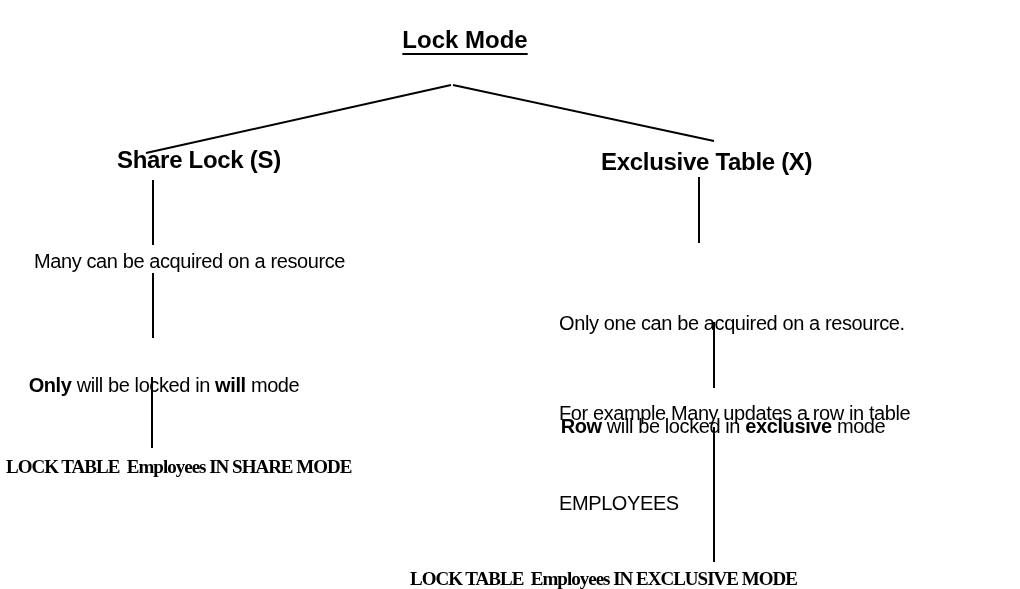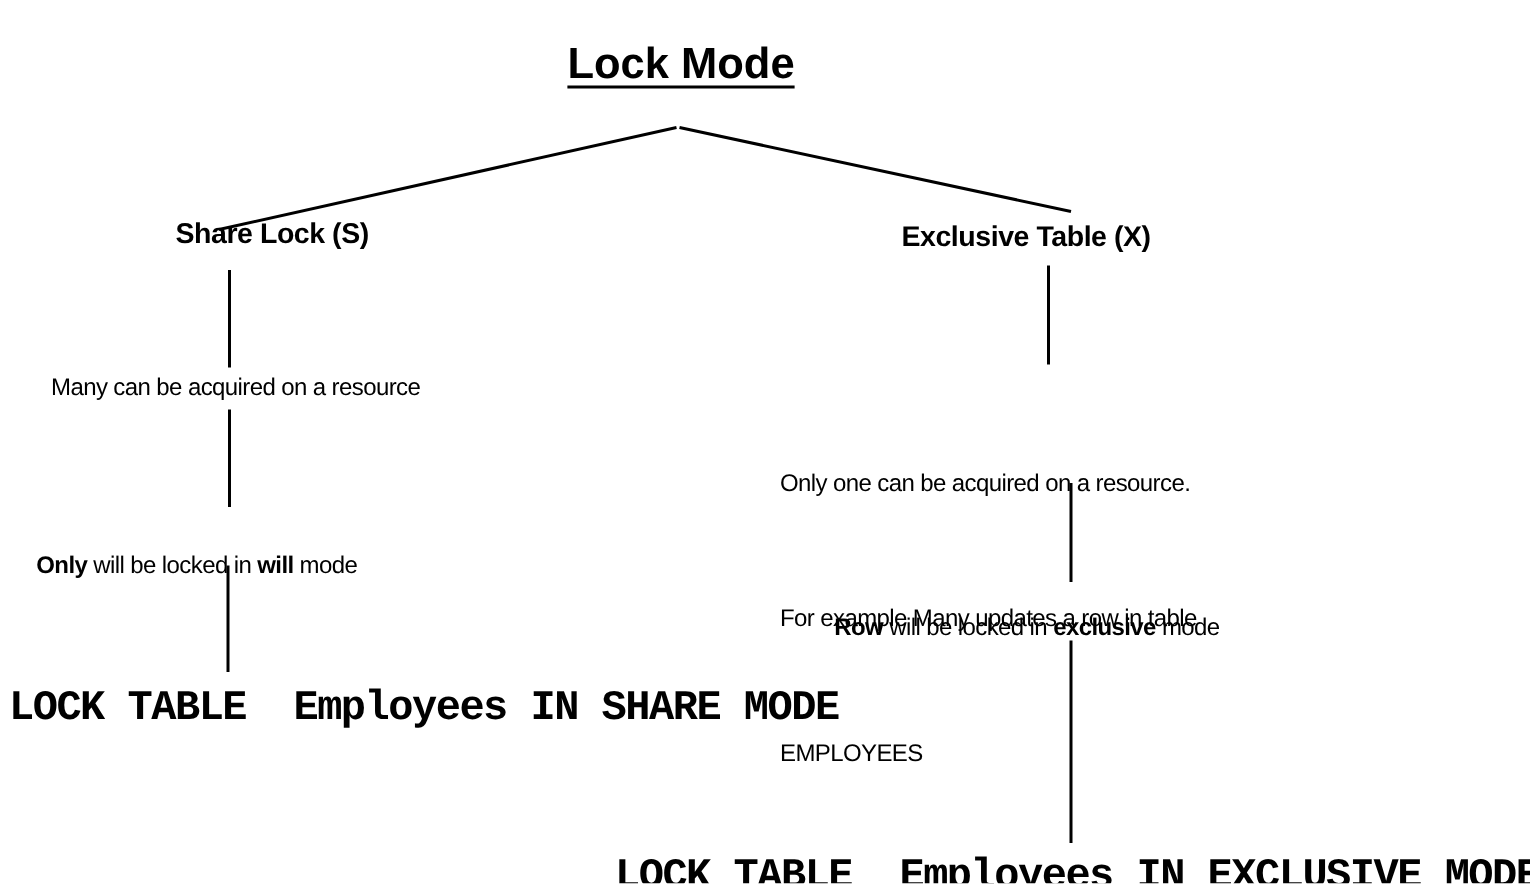--- a/index.html
+++ b/index.html
@@ -26,48 +26,48 @@
   #connectors line {
     stroke: #000000;
     stroke-width: 2;
   }
   .txt {
     position: absolute;
     white-space: pre;
     line-height: 1.25;
   }
   .title {
-    left: 4px;
+    left: 15px;
     top: 25px;
     width: 900px;
     text-align: center;
-    font-size: 29px;
+    font-size: 24px;
     font-weight: 700;
     text-decoration: underline;
     text-decoration-thickness: 2px;
     text-underline-offset: 5px;
   }
   .branch-label {
-    font-size: 19px;
+    font-size: 24px;
     font-weight: 700;
     letter-spacing: -0.3px;
   }
   .body-text {
-    font-size: 16px;
+    font-size: 20px;
     letter-spacing: -0.4px;
   }
   .para {
     line-height: 30px;
   }
   .b {
     font-weight: 700;
   }
   .sql {
-    font-family: Liberation Mono, monospace;
-    font-size: 28px;
+    font-family: Liberation Serif, serif;
+    font-size: 19px;
     font-weight: 700;
     letter-spacing: -1px;
     white-space: pre;
   }
 </style>
 </head>
 <body>
 
 <div id="canvas">
 
@@ -83,21 +83,21 @@
   </svg>
 
   <div class="txt title">Lock Mode</div>
 
   <div class="txt branch-label" style="left:117px; top:145px;">Share Lock (S)</div>
 
   <div class="txt branch-label" style="left:601px; top:147px;">Exclusive Table (X)</div>
 
   <div class="txt body-text" style="left:34px; top:249px;">Many can be acquired on a resource</div>
 
-  <div class="txt body-text para" style="left:520px; top:248px;">
+  <div class="txt body-text para" style="left:559px; top:248px;">
     <div>Only one can be acquired on a resource.</div>
     <div>For example Many updates a row in table</div>
     <div>EMPLOYEES</div>
   </div>
 
   <div class="txt body-text" style="left:8px; top:348px;">
     <span class="b">Only</span><span> will be locked in </span><span class="b">will</span><span> mode</span>
   </div>
 
   <div class="txt body-text" style="left:540px; top:389px;">

